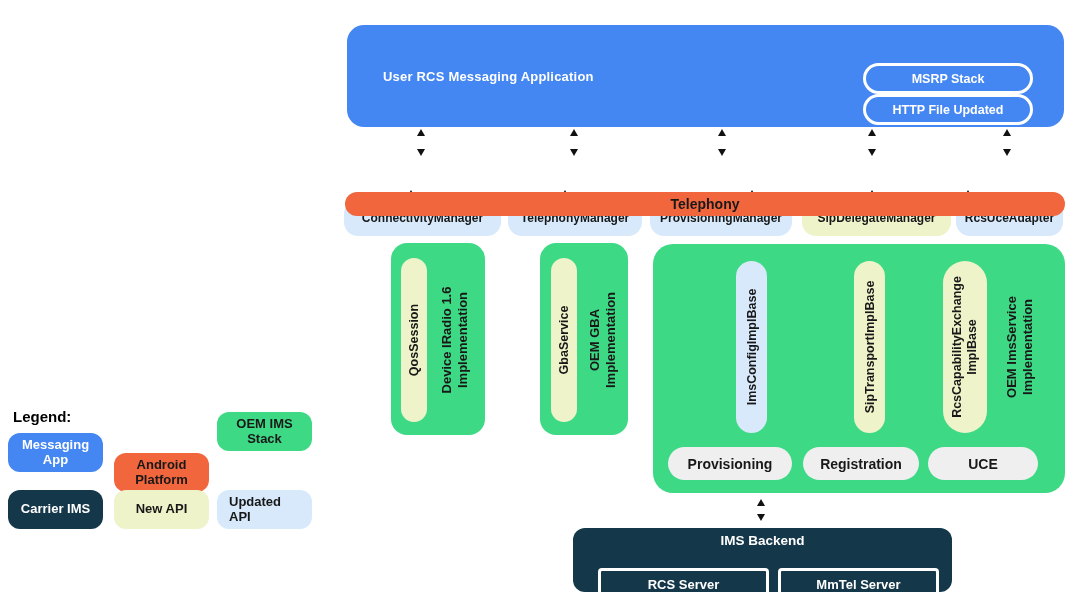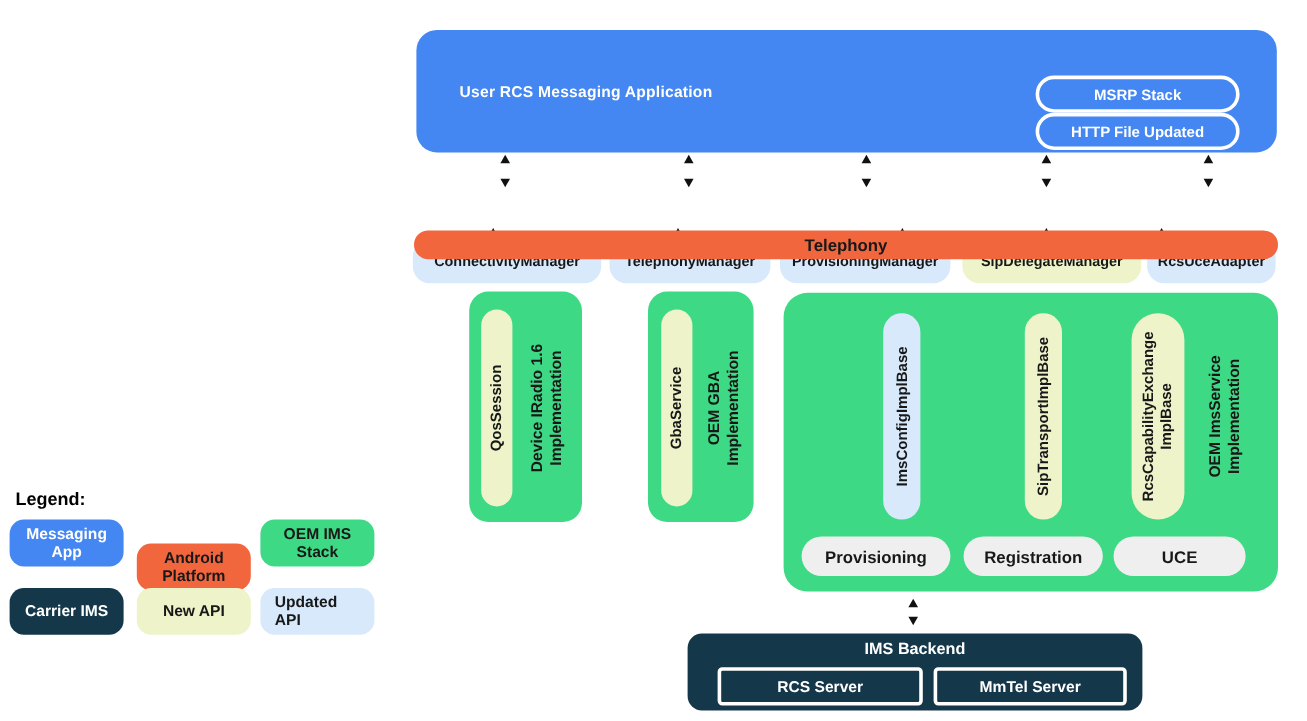--- a/index.html
+++ b/index.html
@@ -48,21 +48,21 @@
   .vtext { position:absolute; transform:translate(-50%,-50%) rotate(-90deg);
            white-space:pre; font-weight:bold; font-size:13px; text-align:center; line-height:1.2; }
 
   .func-pill { position:absolute; top:203px; height:33px; background:var(--gray); border-radius:17px;
                display:flex; align-items:center; justify-content:center; font-weight:bold; font-size:14px; }
 
   
   .backend-box { left:573px; top:528px; width:379px; height:64px; background:var(--dark); border-radius:12px; }
   .backend-title { position:absolute; top:5px; left:0; width:100%; text-align:center;
                    color:#fff; font-weight:bold; font-size:13.5px; }
-  .server-pill { position:absolute; top:28px; height:26px; border:3px solid #fff; border-radius:4px;
+  .server-pill { position:absolute; top:40px; height:26px; border:3px solid #fff; border-radius:4px;
                  display:flex; align-items:center; justify-content:center; color:#fff;
                  font-weight:bold; font-size:13px; }
 
   
   .legend-title { left:13px; top:408px; font-weight:bold; font-size:15px; color:#000; }
   .legend-box { width:95px; height:39px; border-radius:12px; display:flex; align-items:center;
                 justify-content:center; text-align:center; font-weight:bold; font-size:13px;
                 line-height:1.15; white-space:pre-line; }
   .lg-left { justify-content:flex-start; text-align:left; padding-left:12px; }
   .fg-white { color:#fff; }
@@ -157,20 +157,20 @@
     <div class="backend-title">IMS Backend</div>
     <div class="server-pill" style="left:25px;width:165px;">RCS Server</div>
     <div class="server-pill" style="left:205px;width:155px;">MmTel Server</div>
   </div>
 
   <div class="abs legend-title">Legend:</div>
   <div class="abs legend-box fg-white" style="left:8px;top:433px;background:var(--blue);">Messaging
 App</div>
   <div class="abs legend-box" style="left:114px;top:433px;background:var(--orange);margin-top:20px;">Android
 Platform</div>
-  <div class="abs legend-box" style="left:217px;top:433px;background:var(--green);">OEM IMS
+  <div class="abs legend-box" style="left:217px;top:412px;background:var(--green);">OEM IMS
 Stack</div>
   <div class="abs legend-box fg-white" style="left:8px;top:490px;background:var(--dark);">Carrier IMS</div>
   <div class="abs legend-box" style="left:114px;top:490px;background:var(--pale);">New API</div>
   <div class="abs legend-box lg-left" style="left:217px;top:490px;background:var(--lblue);">Updated
 API</div>
 
 </div>
 
 </body></html>

